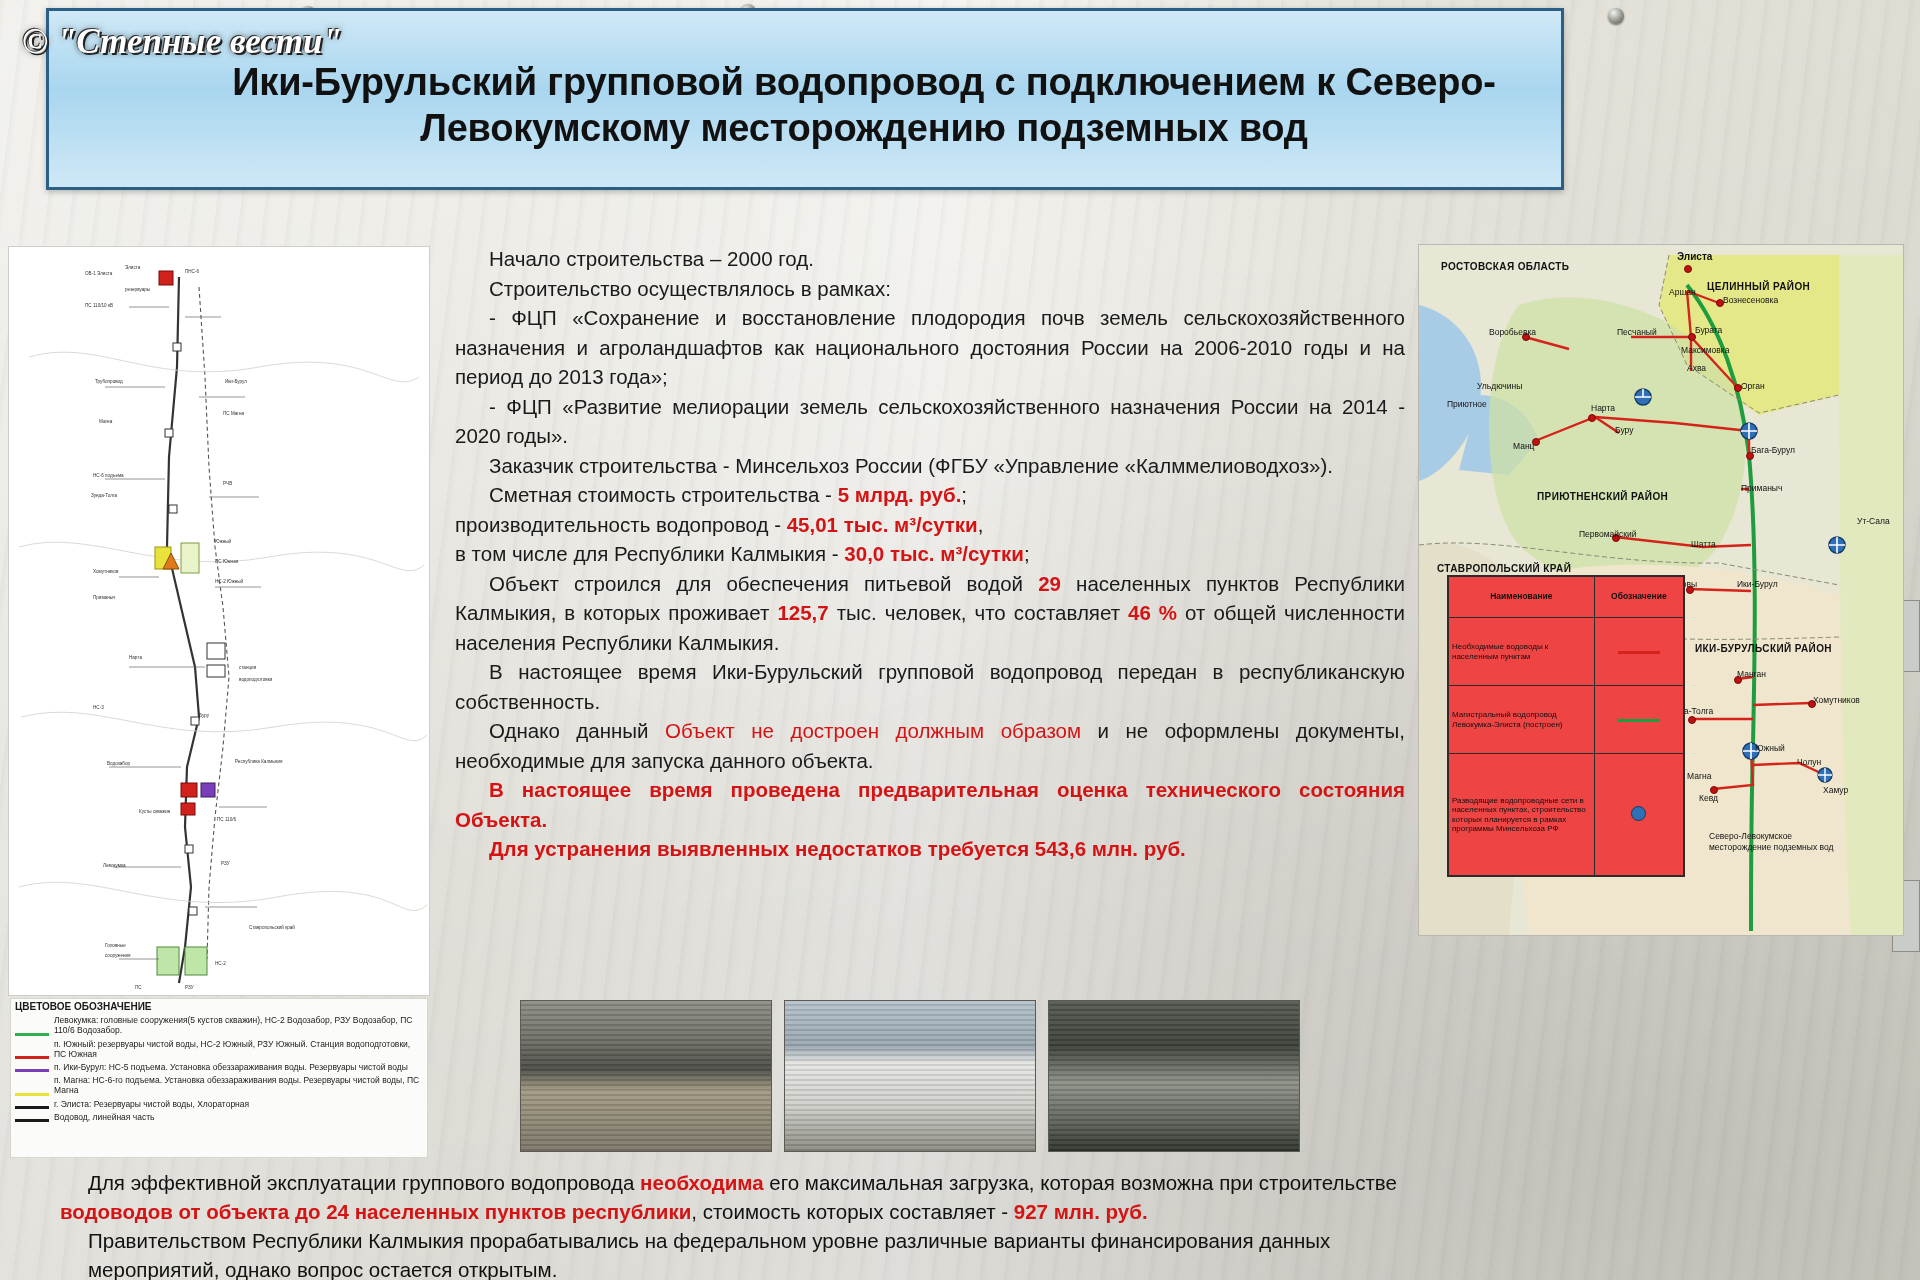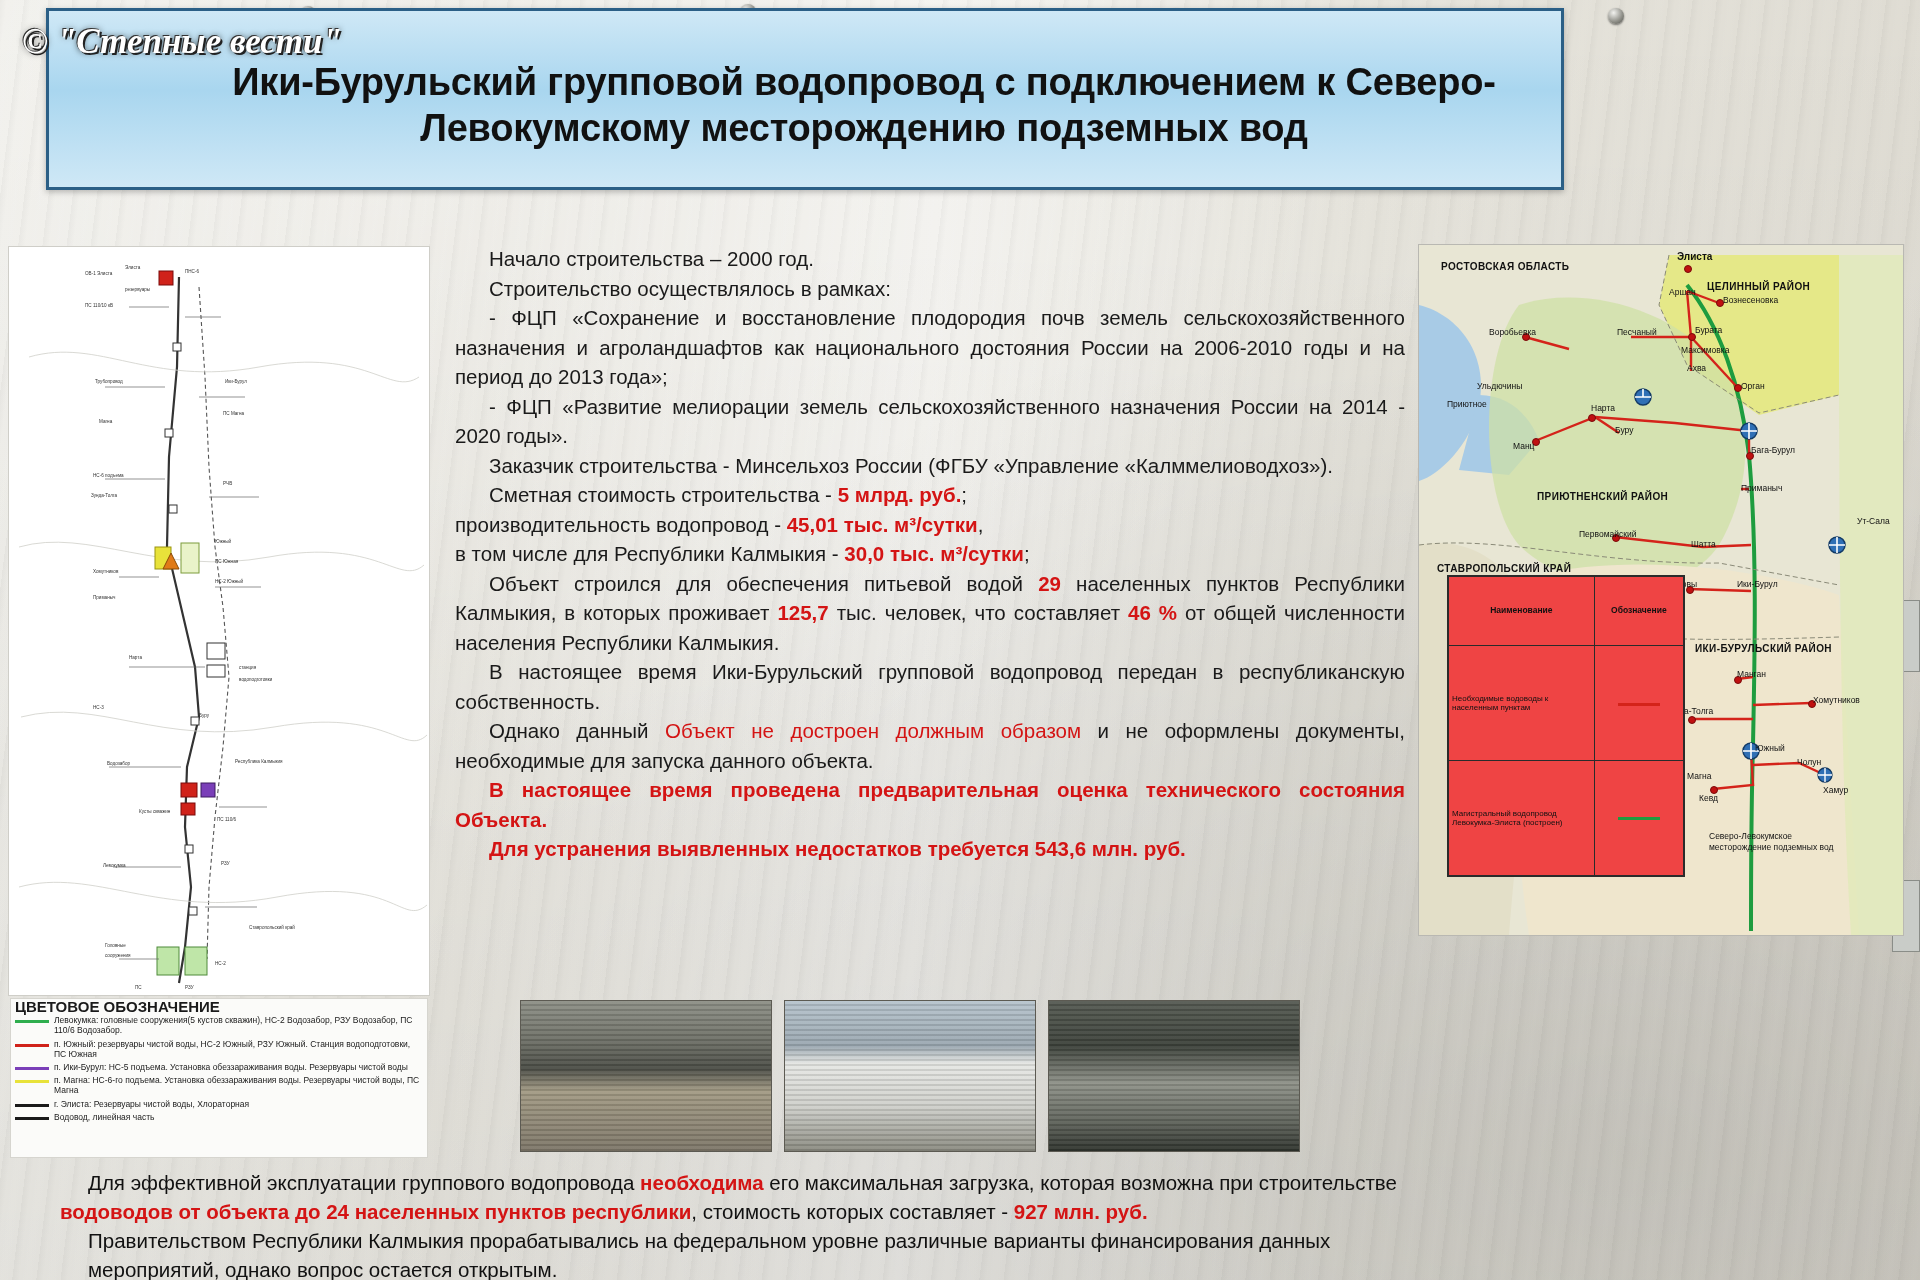--- a/index.html
+++ b/index.html
@@ -62,22 +62,22 @@
     background:linear-gradient(180deg,#ffffff 0%,#f7f7f4 100%);
     border:1px solid #cfcec8;
   }
   .scheme svg{display:block;}
   .legend{
     position:absolute;left:2px;top:752px;width:418px;height:160px;
     background:#fbfbf9;border:1px solid #d6d5cf;
     font-size:8.5px;line-height:10.2px;color:#1a1a1a;
     padding:3px 4px;box-sizing:border-box;
   }
-  .legend .lg-title{font-weight:bold;font-size:15px;margin-bottom:3px;}
-  .legend-row{display:flex;align-items:flex-start;margin-bottom:3px;}
+  .legend .lg-title{font-weight:bold;font-size:10px;margin-bottom:3px;}
+  .legend-row{display:flex;align-items:flex-end;margin-bottom:3px;}
   .legend-swatch{flex:0 0 34px;height:3px;margin-top:5px;margin-right:5px;}
   .legend-txt{flex:1;}
 
   
   .col-center{
     position:absolute;left:455px;top:244px;width:950px;
     font-size:20.5px;line-height:29.5px;color:#1a1a1a;
     text-align:justify;
   }
   .col-center p{margin:0 0 0 0;text-indent:34px;}
@@ -421,20 +421,26 @@
             <td style="text-align:center">
               <span style="display:inline-block;width:42px;height:3px;background:#d4231a"></span>
             </td>
           </tr>
           <tr>
             <td>Магистральный водопровод Левокумка-Элиста (построен)</td>
             <td style="text-align:center">
               <span style="display:inline-block;width:42px;height:3px;background:#1e9c3f"></span>
             </td>
           </tr>
+          <tr>
+            <td>Разводящие водопроводные сети в населенных пунктах, строительство которых планируется в рамках программы Минсельхоза РФ</td>
+            <td style="text-align:center">
+              <span style="display:inline-block;position:relative;width:13px;height:13px;border-radius:50%;background:#2f6fb5;border:1.5px solid #123a66;"></span>
+            </td>
+          </tr>
         </tbody>
           </table>
       </div>
     </div>
   </div>
 
   <div class="photos">
     <div class="photo p1"></div>
     <div class="photo p2"></div>
     <div class="photo p3"></div>

